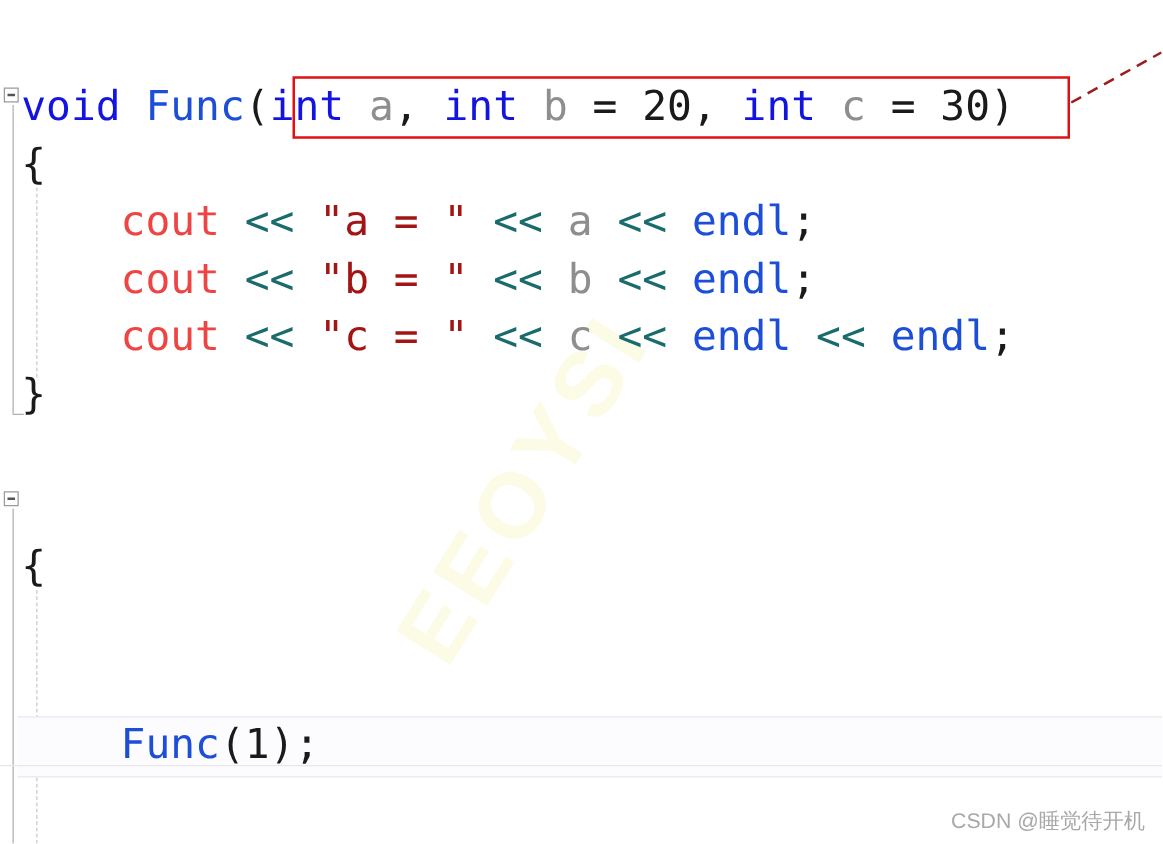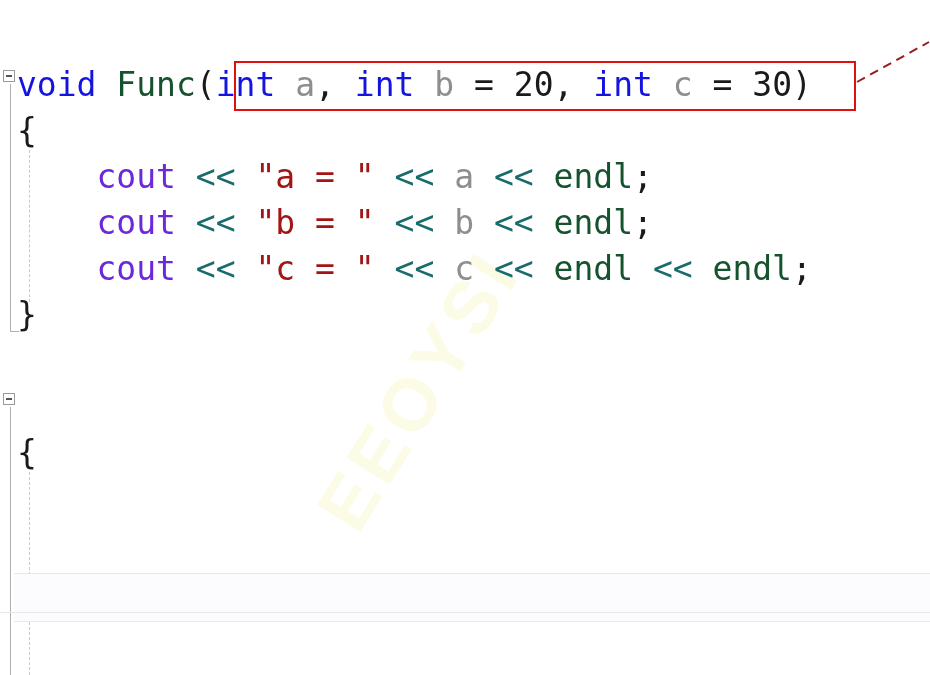--- a/index.html
+++ b/index.html
@@ -93,28 +93,28 @@
     line-height: 46px;
     font-size: 33px;
     white-space: pre;
     z-index: 4;
     color: #1a1a1a;
   }
 
   
   .t-comment  { color: #108010; font-style: italic; }
   .t-keyword  { color: #1414e0; }
-  .t-func     { color: #14532d; }
+  .t-func     { color: #1d4ed8; }
   .t-ident    { color: #8e8e8e; }
   .t-string   { color: #a31515; }
   .t-op       { color: #1a1a1a; }
   .t-stream   { color: #1a6b6b; }
   .t-number   { color: #1a1a1a; }
   .t-punct    { color: #1a1a1a; }
-  .t-plain    { color: #6d28d9; }
+  .t-plain    { color: #ef4444; }
 
   
   .anno-box {
     position: absolute;
     border: 2px solid #e01010;
     box-sizing: border-box;
     z-index: 6;
     pointer-events: none;
   }
   .anno-leader {
@@ -161,22 +161,24 @@
   <div class="current-line" style="top:573px; height:47px;"></div>
 
   <div class="code-line" style="top:62px; left:17px;"><span class="t-keyword">void</span><span class="t-plain"> </span><span class="t-func">Func</span><span class="t-punct">(</span><span class="t-keyword">int</span><span class="t-plain"> </span><span class="t-ident">a</span><span class="t-punct">, </span><span class="t-keyword">int</span><span class="t-plain"> </span><span class="t-ident">b</span><span class="t-op"> = </span><span class="t-number">20</span><span class="t-punct">, </span><span class="t-keyword">int</span><span class="t-plain"> </span><span class="t-ident">c</span><span class="t-op"> = </span><span class="t-number">30</span><span class="t-punct">)</span></div>
   <div class="code-line" style="top:108px;left:17px;"><span class="t-punct">{</span></div>
   <div class="code-line" style="top:154px;left:17px;"><span class="t-plain">    cout </span><span class="t-stream">&lt;&lt;</span><span class="t-plain"> </span><span class="t-string">"a = "</span><span class="t-plain"> </span><span class="t-stream">&lt;&lt;</span><span class="t-plain"> </span><span class="t-ident">a</span><span class="t-plain"> </span><span class="t-stream">&lt;&lt;</span><span class="t-plain"> </span><span class="t-func">endl</span><span class="t-punct">;</span></div>
   <div class="code-line" style="top:200px;left:17px;"><span class="t-plain">    cout </span><span class="t-stream">&lt;&lt;</span><span class="t-plain"> </span><span class="t-string">"b = "</span><span class="t-plain"> </span><span class="t-stream">&lt;&lt;</span><span class="t-plain"> </span><span class="t-ident">b</span><span class="t-plain"> </span><span class="t-stream">&lt;&lt;</span><span class="t-plain"> </span><span class="t-func">endl</span><span class="t-punct">;</span></div>
   <div class="code-line" style="top:246px;left:17px;"><span class="t-plain">    cout </span><span class="t-stream">&lt;&lt;</span><span class="t-plain"> </span><span class="t-string">"c = "</span><span class="t-plain"> </span><span class="t-stream">&lt;&lt;</span><span class="t-plain"> </span><span class="t-ident">c</span><span class="t-plain"> </span><span class="t-stream">&lt;&lt;</span><span class="t-plain"> </span><span class="t-func">endl</span><span class="t-plain"> </span><span class="t-stream">&lt;&lt;</span><span class="t-plain"> </span><span class="t-func">endl</span><span class="t-punct">;</span></div>
   <div class="code-line" style="top:292px;left:17px;"><span class="t-punct">}</span></div>
   <div class="code-line" style="top:338px;left:17px;"><span class="t-plain"></span></div>
   <div class="code-line" style="top:430px;left:17px;"><span class="t-punct">{</span></div>
+  <div class="code-line" style="top:572px;left:17px;"><span class="t-plain">    </span><span class="t-func">Func</span><span class="t-punct">(</span><span class="t-number">1</span><span class="t-punct">);</span></div>
 
   <div class="anno-box" style="left:234px; top:61px; width:622px; height:50px;"></div>
 
   <svg class="anno-leader" style="left:855px; top:40px; width:75px; height:50px;" width="75" height="50" viewBox="0 0 75 50">
     <line x1="2" y1="42" x2="74" y2="2" stroke="#9e1b1b" stroke-width="2" stroke-dasharray="9,6" stroke-linecap="butt"></line>
   </svg>
 
   <div class="footer-rule" style="top:612px;"></div>
+  <div class="csdn" style="top:645px;">CSDN @睡觉待开机</div>
 
 </div>
 
 </body></html>

